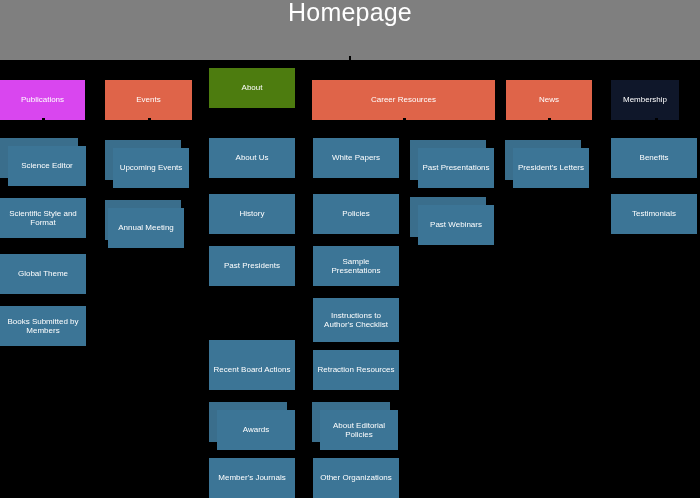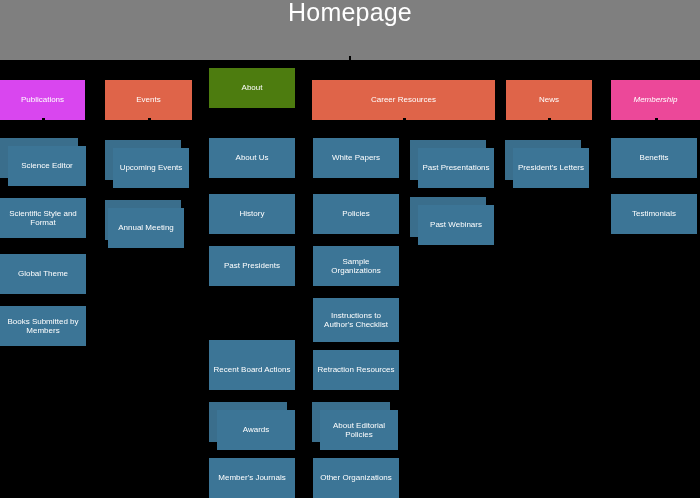--- a/index.html
+++ b/index.html
@@ -119,29 +119,29 @@
       <div class="node sub" style="left: 217px; top: 410px; width: 78px; height: 40px; background: rgb(60, 117, 150);">Awards</div>
       <div class="node sub" style="left: 209px; top: 458px; width: 86px; height: 40px; background: rgb(60, 117, 150);">Member's Journals</div>
       <div class="node top" style="left: 312px; top: 80px; width: 183px; height: 40px; background: rgb(223, 100, 73);">Career Resources</div>
       <div class="notch" style="left: 403px; top: 118px;"></div>
       <div class="node sub" style="left: 313px; top: 138px; width: 86px; height: 40px; background: rgb(60, 117, 150);">White Papers</div>
       <div class="stack-shadow" style="left: 410px; top: 140px; width: 76px; height: 40px; background: rgb(58, 110, 140);"></div>
       <div class="node sub" style="left: 418px; top: 148px; width: 76px; height: 40px; background: rgb(60, 117, 150);">Past Presentations</div>
       <div class="node sub" style="left: 313px; top: 194px; width: 86px; height: 40px; background: rgb(60, 117, 150);">Policies</div>
       <div class="stack-shadow" style="left: 410px; top: 197px; width: 76px; height: 40px; background: rgb(58, 110, 140);"></div>
       <div class="node sub" style="left: 418px; top: 205px; width: 76px; height: 40px; background: rgb(60, 117, 150);">Past Webinars</div>
-      <div class="node sub" style="left: 313px; top: 246px; width: 86px; height: 40px; background: rgb(60, 117, 150);">Sample Organizations</div>
+      <div class="node sub" style="left: 313px; top: 246px; width: 86px; height: 40px; background: rgb(60, 117, 150);">Sample Presentations</div>
       <div class="node sub" style="left: 313px; top: 298px; width: 86px; height: 44px; background: rgb(60, 117, 150);">Instructions to Author's Checklist</div>
       <div class="node sub" style="left: 313px; top: 350px; width: 86px; height: 40px; background: rgb(60, 117, 150);">Retraction Resources</div>
       <div class="stack-shadow" style="left: 312px; top: 402px; width: 78px; height: 40px; background: rgb(58, 110, 140);"></div>
       <div class="node sub" style="left: 320px; top: 410px; width: 78px; height: 40px; background: rgb(60, 117, 150);">About Editorial Policies</div>
       <div class="node sub" style="left: 313px; top: 458px; width: 86px; height: 40px; background: rgb(60, 117, 150);">Other Organizations</div>
       <div class="node top" style="left: 506px; top: 80px; width: 86px; height: 40px; background: rgb(223, 100, 73);">News</div>
       <div class="notch" style="left: 548px; top: 118px;"></div>
       <div class="stack-shadow" style="left: 505px; top: 140px; width: 76px; height: 40px; background: rgb(58, 110, 140);"></div>
       <div class="node sub" style="left: 513px; top: 148px; width: 76px; height: 40px; background: rgb(60, 117, 150);">President's Letters</div>
-      <div class="node top" style="left: 611px; top: 80px; width: 89px; height: 40px; background: #ec4899; font-style: italic;">Membership</div>
+      <div class="node top" style="left: 611px; top: 80px; width: 68px; height: 40px; background: #0f172a;">Membership</div>
       <div class="notch" style="left: 655px; top: 118px;"></div>
       <div class="node sub" style="left: 611px; top: 138px; width: 86px; height: 40px; background: rgb(60, 117, 150);">Benefits</div>
       <div class="node sub" style="left: 611px; top: 194px; width: 86px; height: 40px; background: rgb(60, 117, 150);">Testimonials</div>
     </div>
 
 </div>
 
 </body></html>

